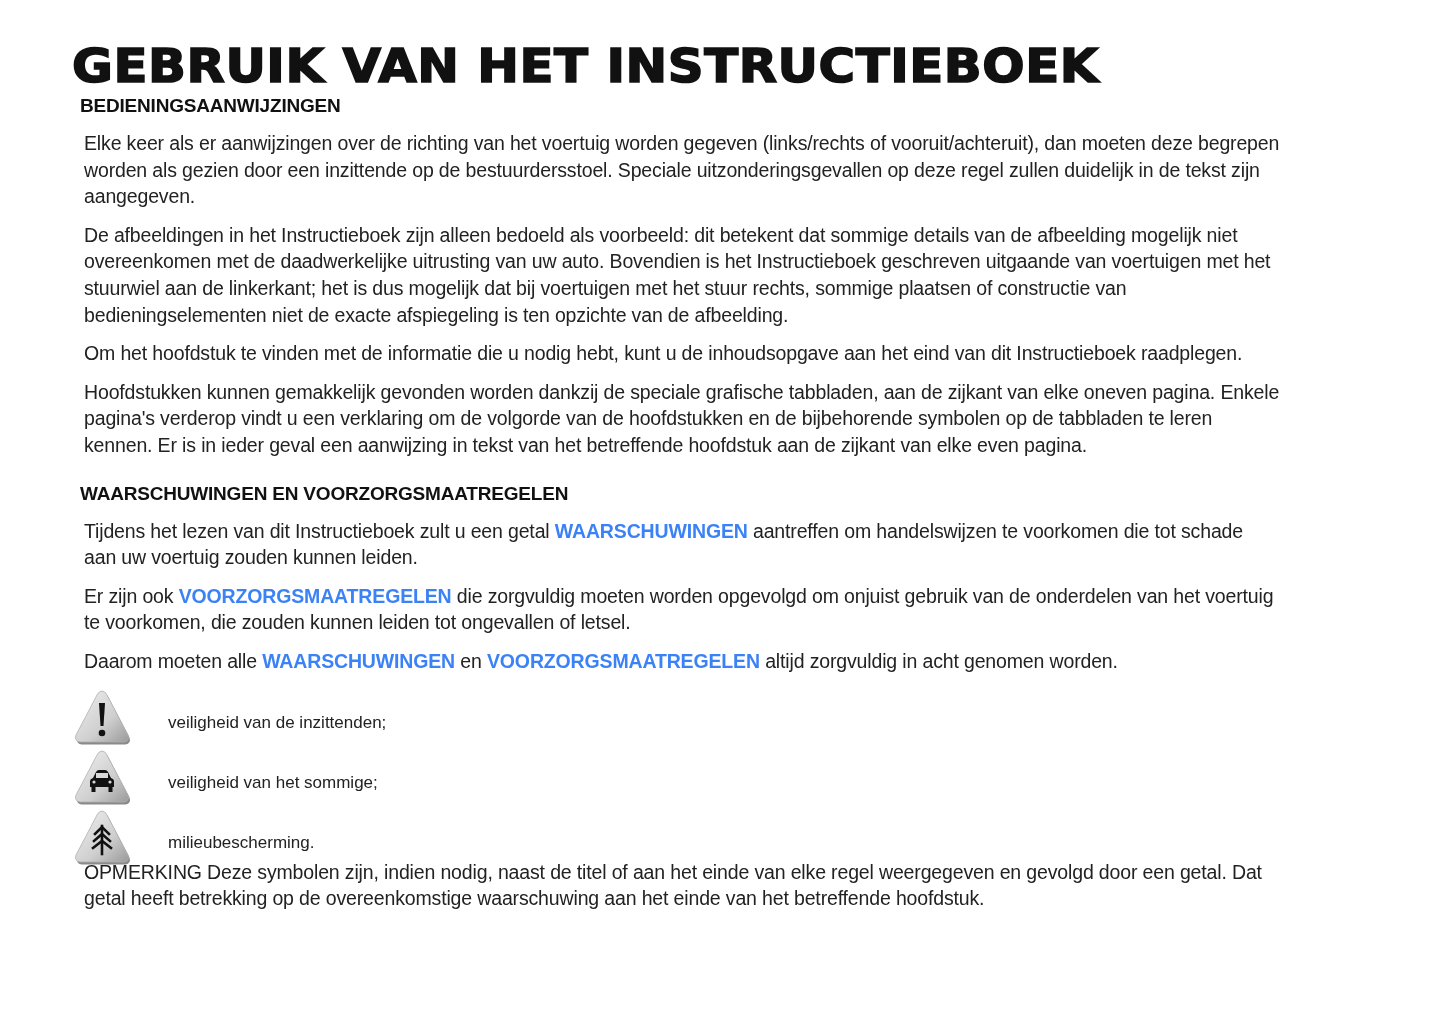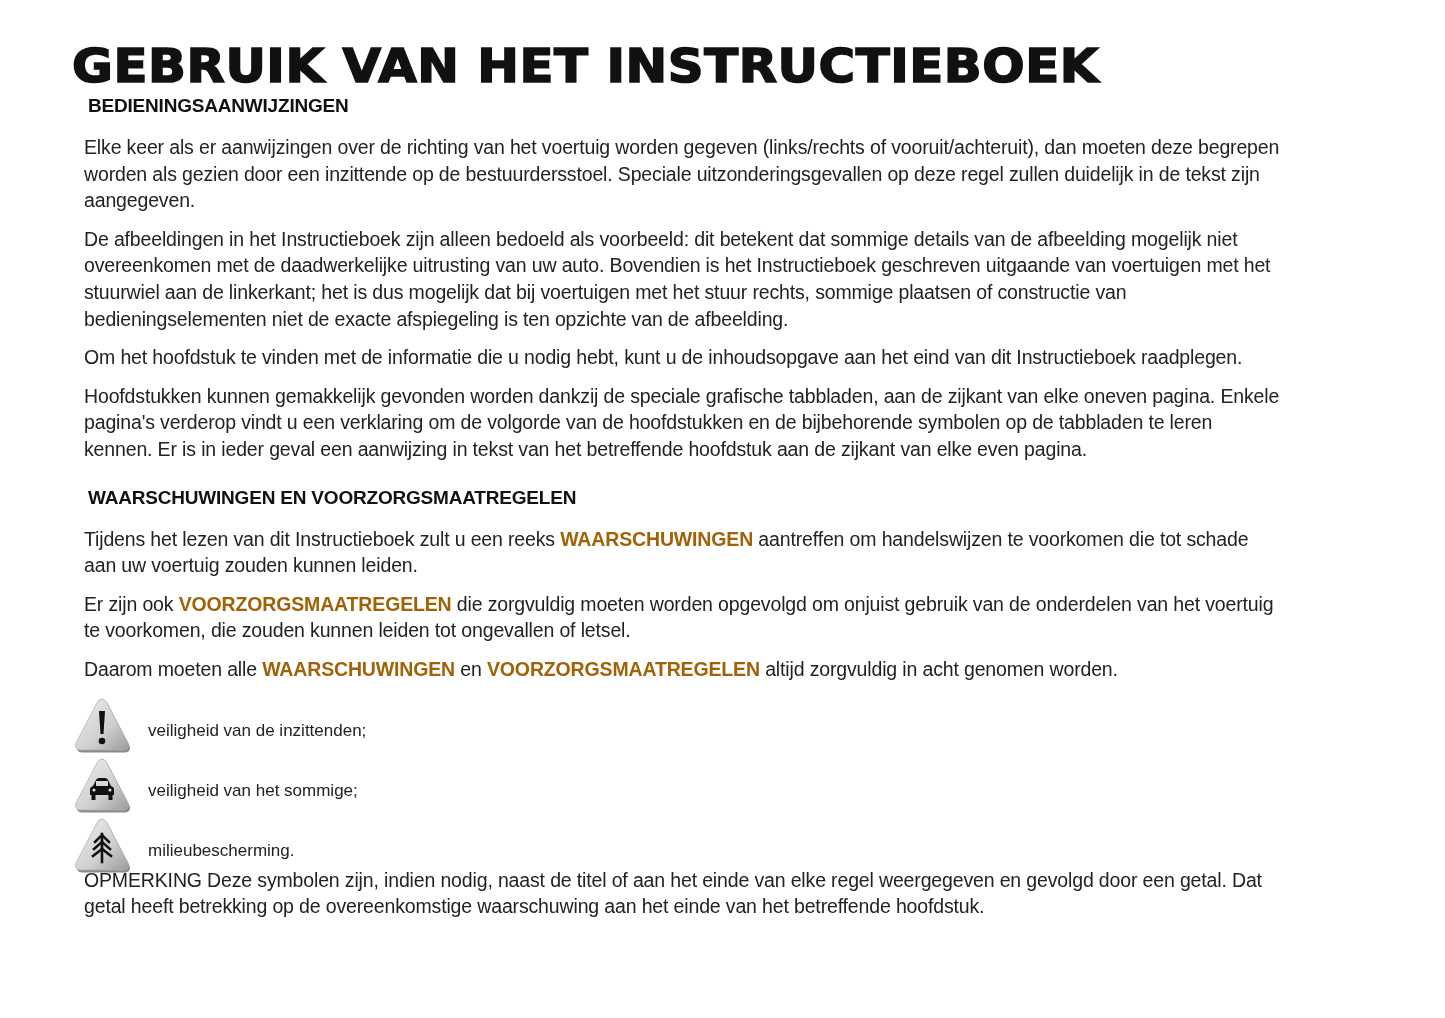--- a/index.html
+++ b/index.html
@@ -1,49 +1,49 @@
 <!DOCTYPE html>
 <html><head>
 <meta charset="utf-8">
 <style>
   html, body { margin: 0; padding: 0; background: #ffffff; }
   body { width: 1445px; height: 1018px; position: relative; overflow: hidden; color: #1a1a1a; font-family: "Liberation Sans", sans-serif; }
   .page { position: absolute; left: 72px; top: 40px; width: 1220px; }
   .title { font-family: "DejaVu Sans", sans-serif; font-weight: 900; font-size: 47px; letter-spacing: 0.5px; line-height: 52px; margin: 0; color: #111; transform: scaleX(1.06); transform-origin: left; -webkit-text-stroke: 1.6px #111; }
-  .h2 { font-weight: bold; font-size: 19px; line-height: 24px; margin: 16px; color: #111; letter-spacing: -0.2px; }
+  .h2 { font-weight: bold; font-size: 19px; line-height: 24px; margin: 8px; color: #111; letter-spacing: -0.2px; }
   .para { font-size: 19.5px; line-height: 26.6px; margin: 12px; color: #222; letter-spacing: -0.15px; }
-  .para b { color: #a16207; }
+  .para b { color: #3b82f6; }
   .sec1-h { margin-top: 2px; }
   .sec1-body { margin-top: 9px; }
   .sec2-h { margin-top: 23px; }
   .sec2-body { margin-top: 9px; }
   .symbols { margin-top: 8px; }
   .sym { display: flex; align-items: center; height: 60px; }
   .sym .ic { width: 60px; height: 58px; display: block; }
-  .sym .lbl { font-size: 17px; margin-left: 16px; color: #222; position: relative; top: 6px; text-align: right; }
+  .sym .lbl { font-size: 17px; margin-left: 36px; color: #222; position: relative; top: 6px; text-align: right; }
   .note { margin-top: -8px; }
 </style>
 </head>
 <body>
 
 <div class="page">
   <h1 class="title">GEBRUIK VAN HET INSTRUCTIEBOEK</h1>
 
   <h2 class="h2 sec1-h">BEDIENINGSAANWIJZINGEN</h2>
   <div class="sec1-body">
     <p class="para">Elke keer als er aanwijzingen over de richting van het voertuig worden gegeven (links/rechts of vooruit/achteruit), dan moeten deze begrepen worden als gezien door een inzittende op de bestuurdersstoel. Speciale uitzonderingsgevallen op deze regel zullen duidelijk in de tekst zijn aangegeven.</p>
     <p class="para">De afbeeldingen in het Instructieboek zijn alleen bedoeld als voorbeeld: dit betekent dat sommige details van de afbeelding mogelijk niet overeenkomen met de daadwerkelijke uitrusting van uw auto. Bovendien is het Instructieboek geschreven uitgaande van voertuigen met het stuurwiel aan de linkerkant; het is dus mogelijk dat bij voertuigen met het stuur rechts, sommige plaatsen of constructie van bedieningselementen niet de exacte afspiegeling is ten opzichte van de afbeelding.</p>
     <p class="para">Om het hoofdstuk te vinden met de informatie die u nodig hebt, kunt u de inhoudsopgave aan het eind van dit Instructieboek raadplegen.</p>
     <p class="para">Hoofdstukken kunnen gemakkelijk gevonden worden dankzij de speciale grafische tabbladen, aan de zijkant van elke oneven pagina. Enkele pagina's verderop vindt u een verklaring om de volgorde van de hoofdstukken en de bijbehorende symbolen op de tabbladen te leren kennen. Er is in ieder geval een aanwijzing in tekst van het betreffende hoofdstuk aan de zijkant van elke even pagina.</p>
   </div>
 
   <h2 class="h2 sec2-h">WAARSCHUWINGEN EN VOORZORGSMAATREGELEN</h2>
   <div class="sec2-body">
     <p class="para">
-      <span>Tijdens het lezen van dit Instructieboek zult u een reeks </span><b>WAARSCHUWINGEN</b><span> aantreffen om handelswijzen te voorkomen die tot schade aan uw voertuig zouden kunnen leiden.</span>
+      <span>Tijdens het lezen van dit Instructieboek zult u een getal </span><b>WAARSCHUWINGEN</b><span> aantreffen om handelswijzen te voorkomen die tot schade aan uw voertuig zouden kunnen leiden.</span>
     </p>
     <p class="para">
       <span>Er zijn ook </span><b>VOORZORGSMAATREGELEN</b><span> die zorgvuldig moeten worden opgevolgd om onjuist gebruik van de onderdelen van het voertuig te voorkomen, die zouden kunnen leiden tot ongevallen of letsel.</span>
     </p>
     <p class="para">
       <span>Daarom moeten alle </span><b>WAARSCHUWINGEN</b> <span>en</span> <b>VOORZORGSMAATREGELEN</b><span> altijd zorgvuldig in acht genomen worden.</span>
     </p>
   </div>
 
   <div class="symbols">

